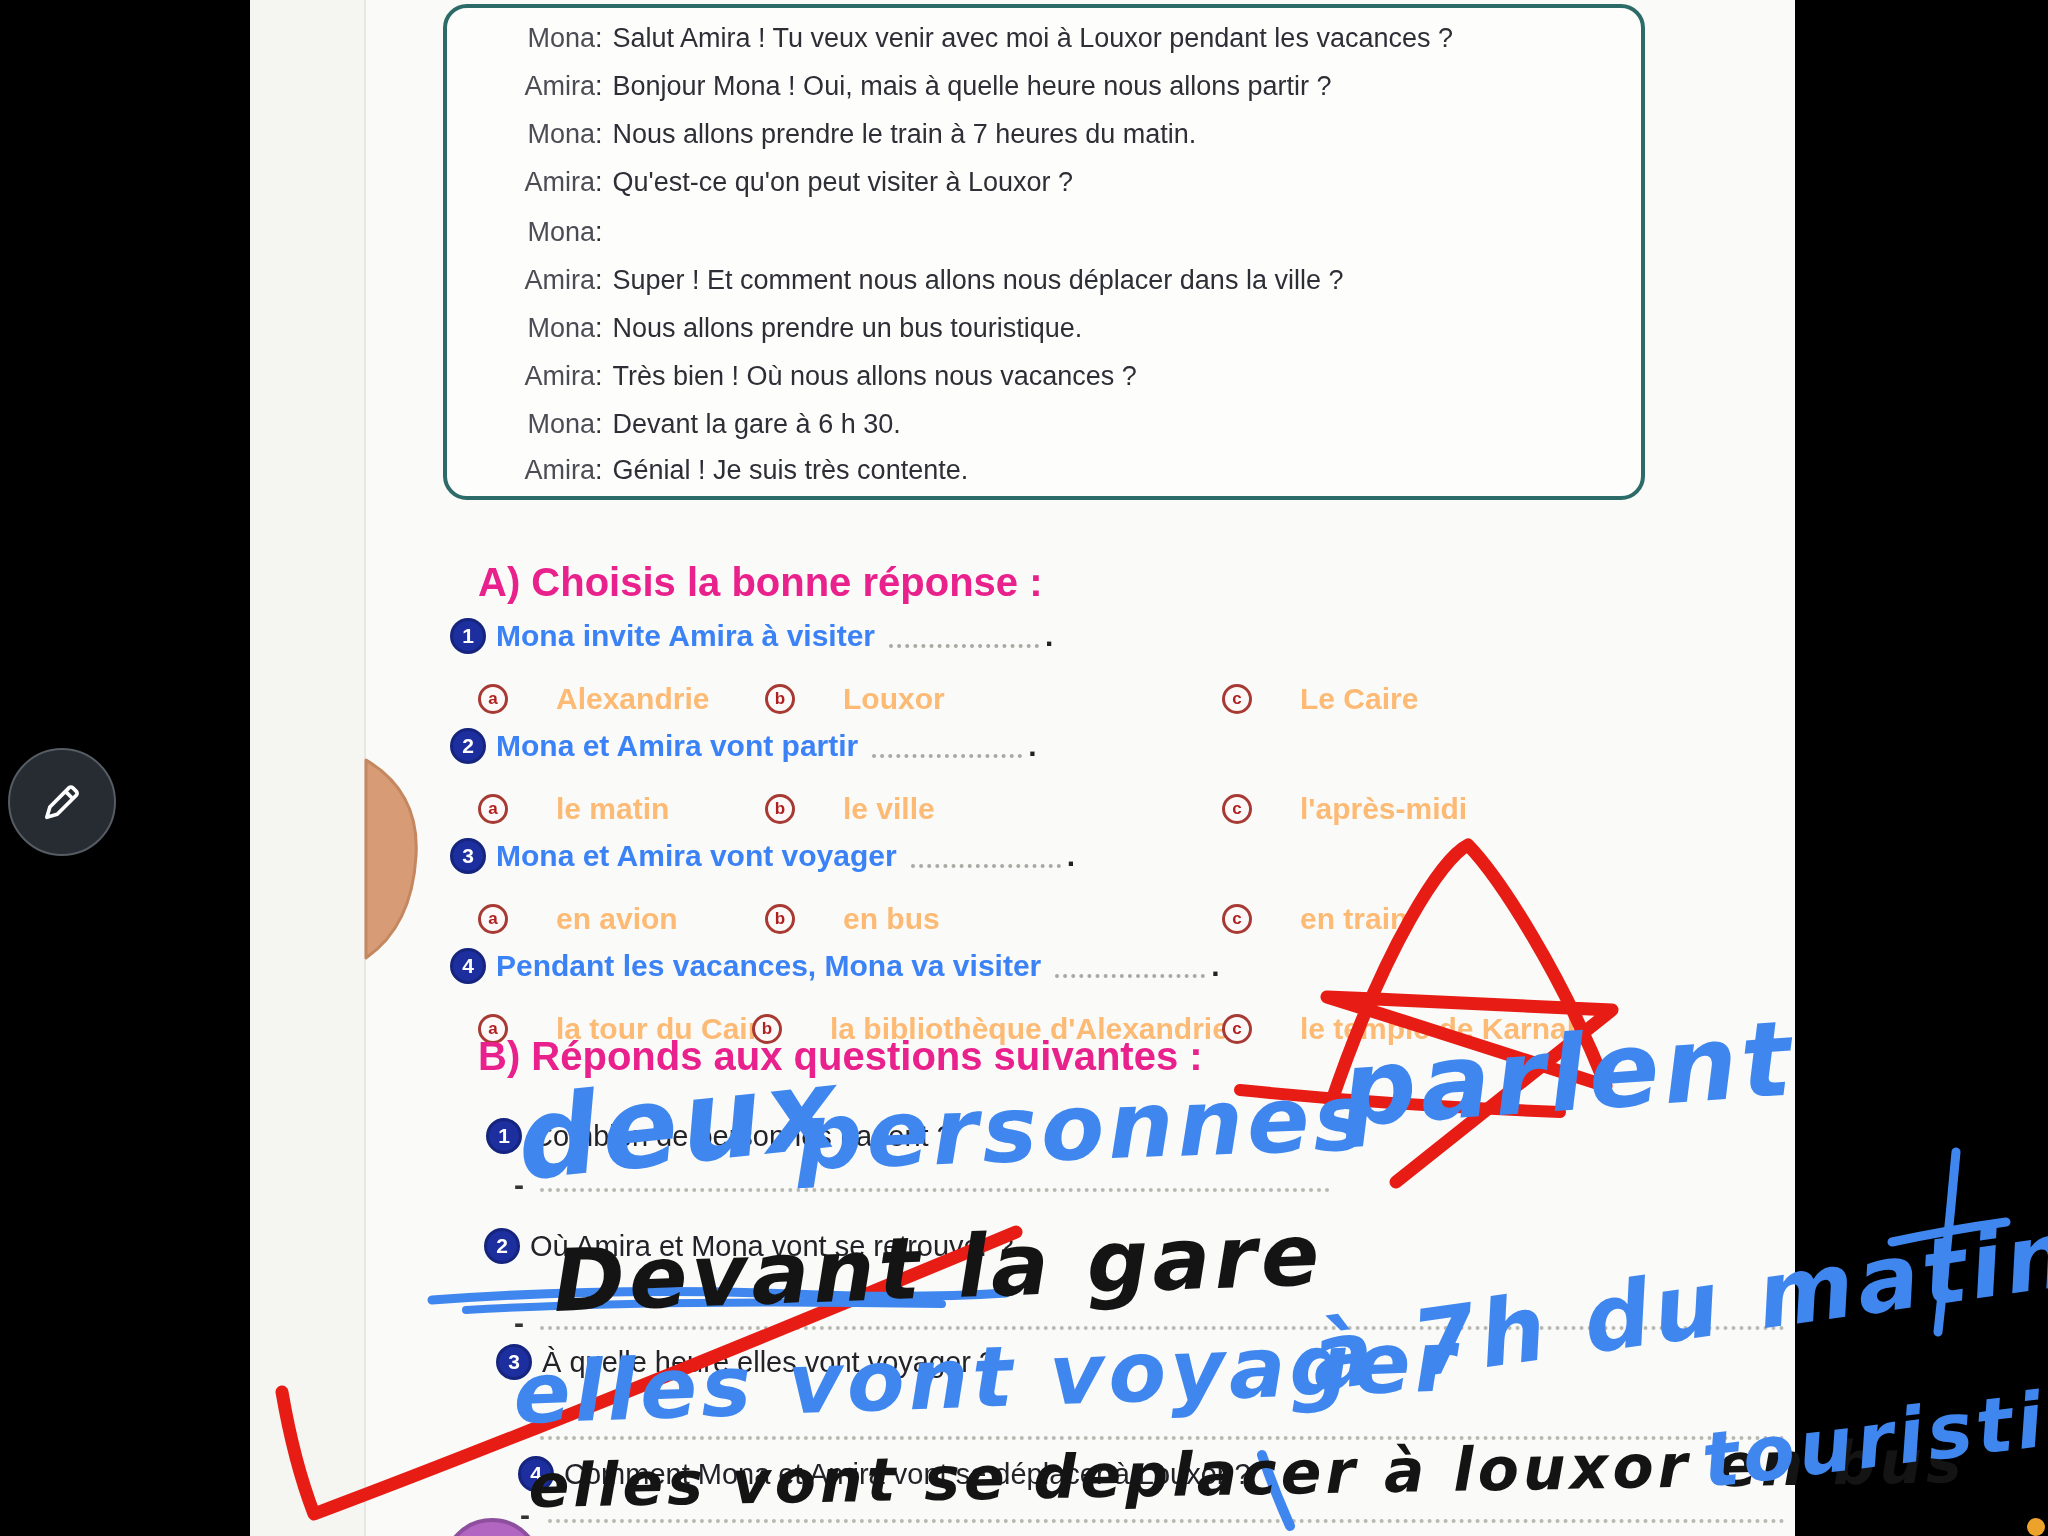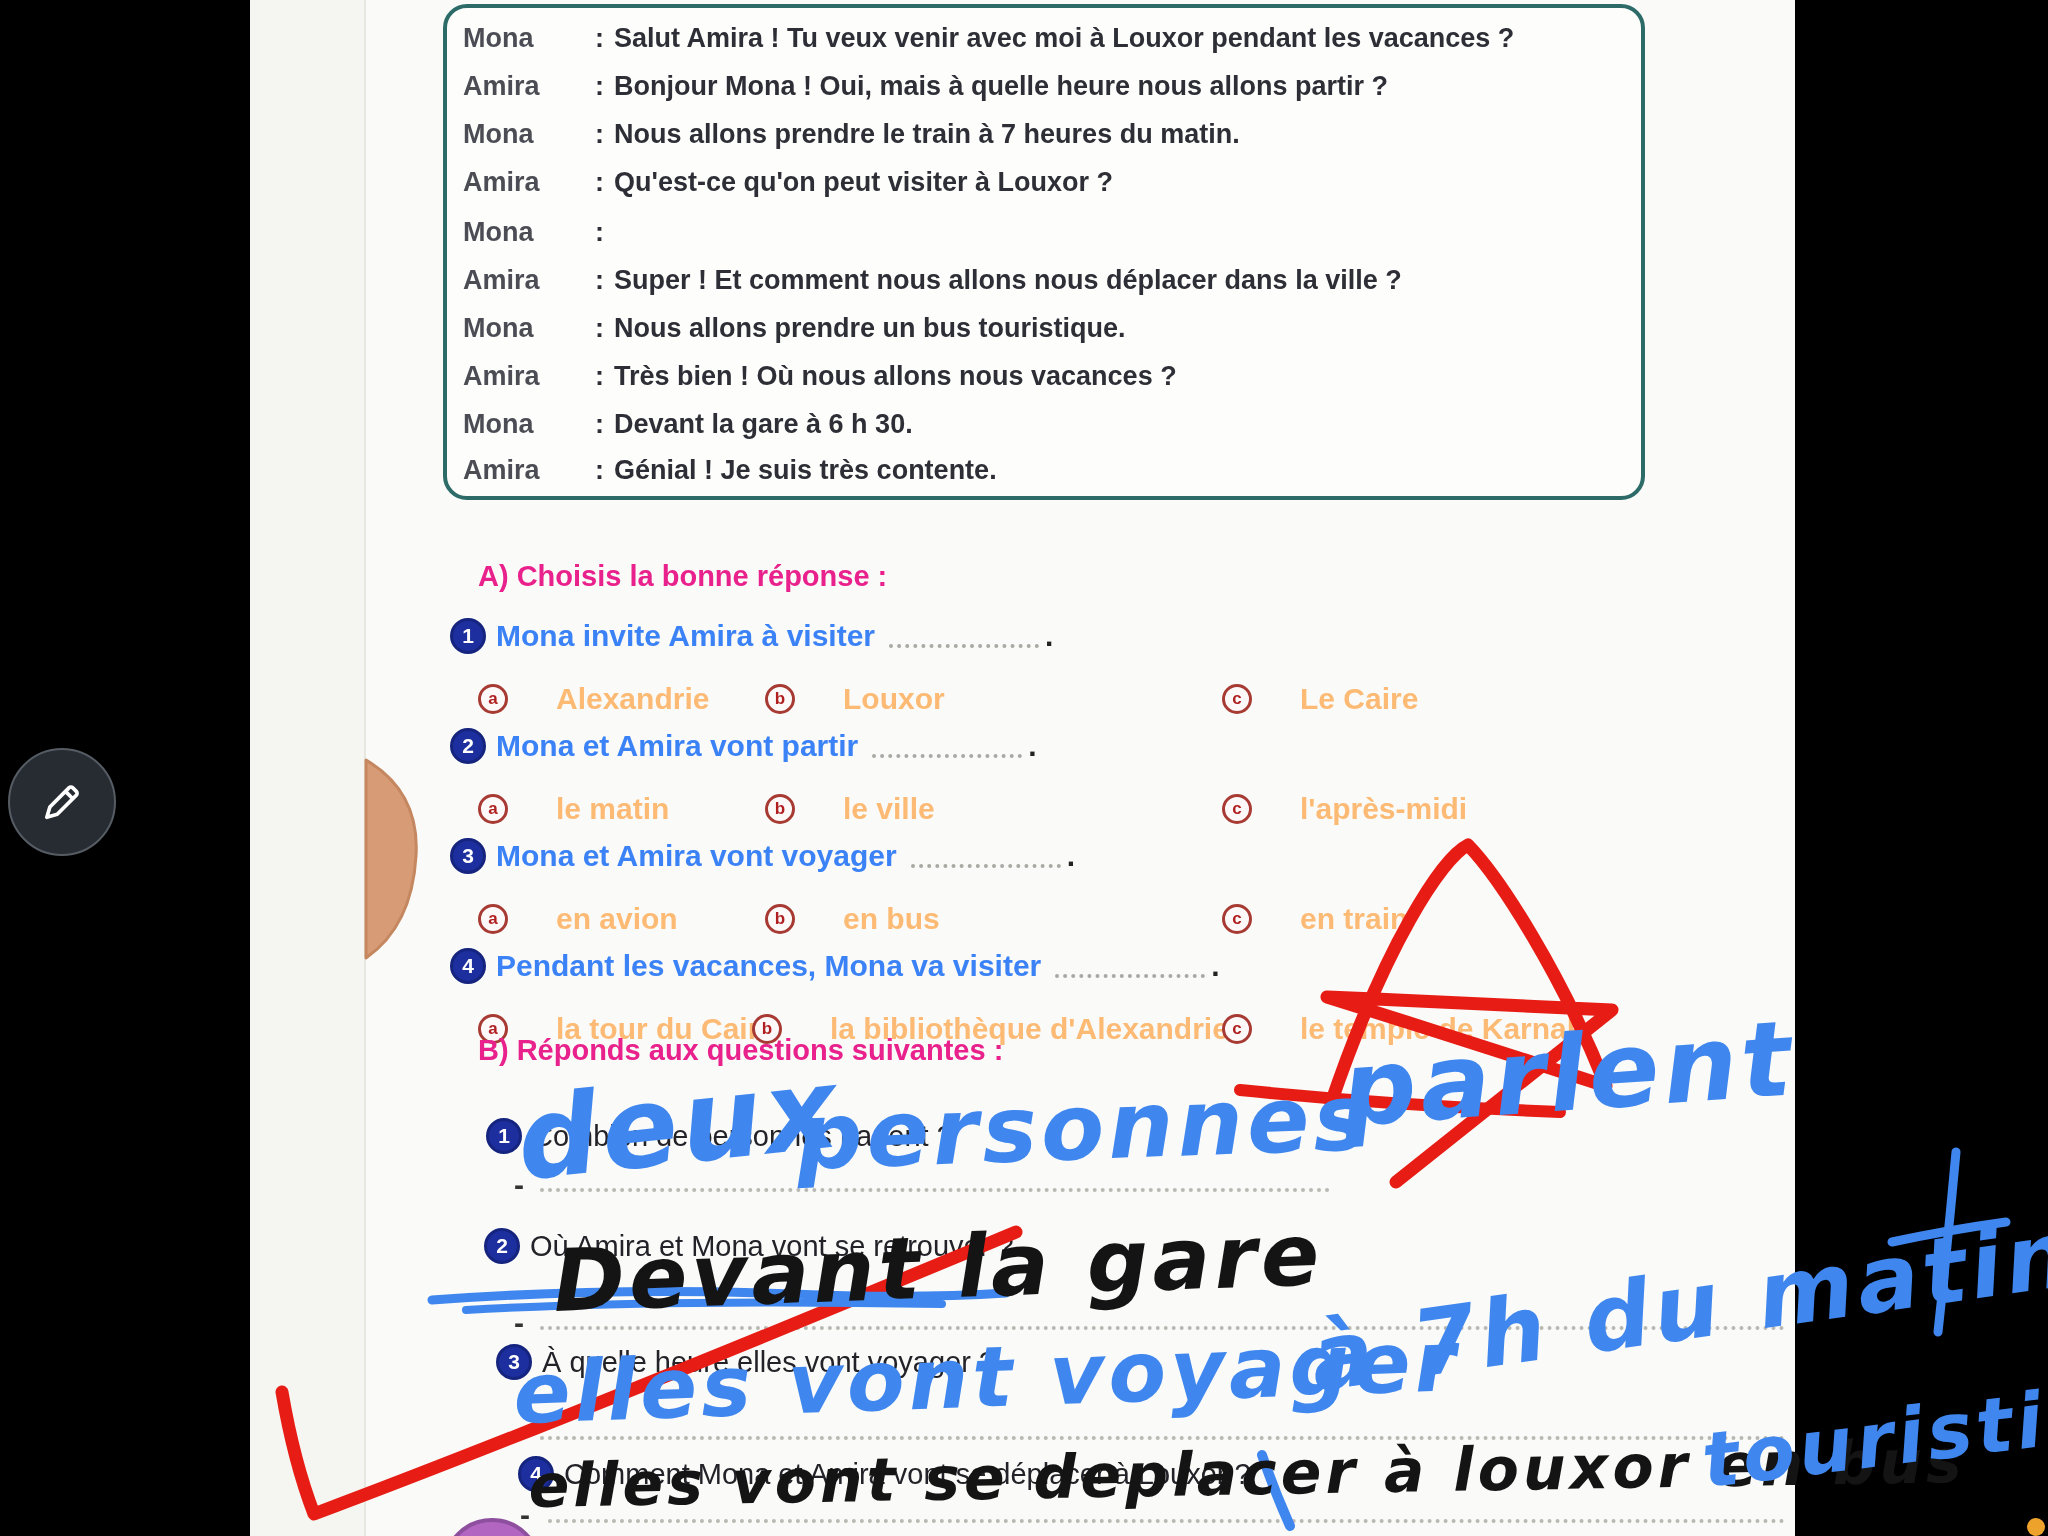--- a/index.html
+++ b/index.html
@@ -6,25 +6,25 @@
   #root{position:relative;width:2048px;height:1536px;background:#000;overflow:hidden;
         font-family:"Liberation Sans",sans-serif;}
   
   .page{position:absolute;left:250px;top:0;width:1545px;height:1536px;background:#fafaf8;}
   .page-margin{position:absolute;left:250px;top:0;width:114px;height:1536px;background:#f5f5f1;}
   .page-edge{position:absolute;left:364px;top:0;width:2px;height:1536px;background:#e7e7e2;}
   
   .dialogue-box{position:absolute;left:443px;top:4px;width:1202px;height:496px;
     border:4px solid #2c6b68;border-radius:24px;background:#fdfdfc;box-sizing:border-box;}
   .drow{position:absolute;left:16px;display:flex;height:44px;align-items:center;
-    font-size:27px;font-weight:700;color:#2e2e36;white-space:nowrap;}
+    font-size:27px;font-weight:400;color:#2e2e36;white-space:nowrap;text-align:right;}
   .spk{display:inline-block;width:132px;color:#4c4c55;}
   .colon{margin-right:10px;color:#2e2e36;}
   
-  .heading{position:absolute;font-size:29px;font-weight:700;color:#e9218c;white-space:nowrap;}
+  .heading{position:absolute;font-size:40px;font-weight:700;color:#e9218c;white-space:nowrap;}
   
   .qrow{position:absolute;display:flex;align-items:center;white-space:nowrap;}
   .nbadge{display:inline-flex;width:36px;height:36px;border-radius:50%;background:#1d2f9e;
     border:3px solid #15247e;color:#fff;font-size:21px;font-weight:700;
     align-items:center;justify-content:center;box-sizing:border-box;margin-right:10px;flex:none;}
   .qtext{font-size:30px;font-weight:700;color:#3b82f6;}
   .qtext-b{font-size:29px;font-weight:400;color:#222228;}
   .dots{display:inline-block;width:150px;border-bottom:4px dotted #a9a9a4;height:20px;margin:0 6px 0 14px;}
   .dotend{font-size:30px;font-weight:700;color:#222;}
   .opt{position:absolute;display:flex;align-items:center;white-space:nowrap;}

